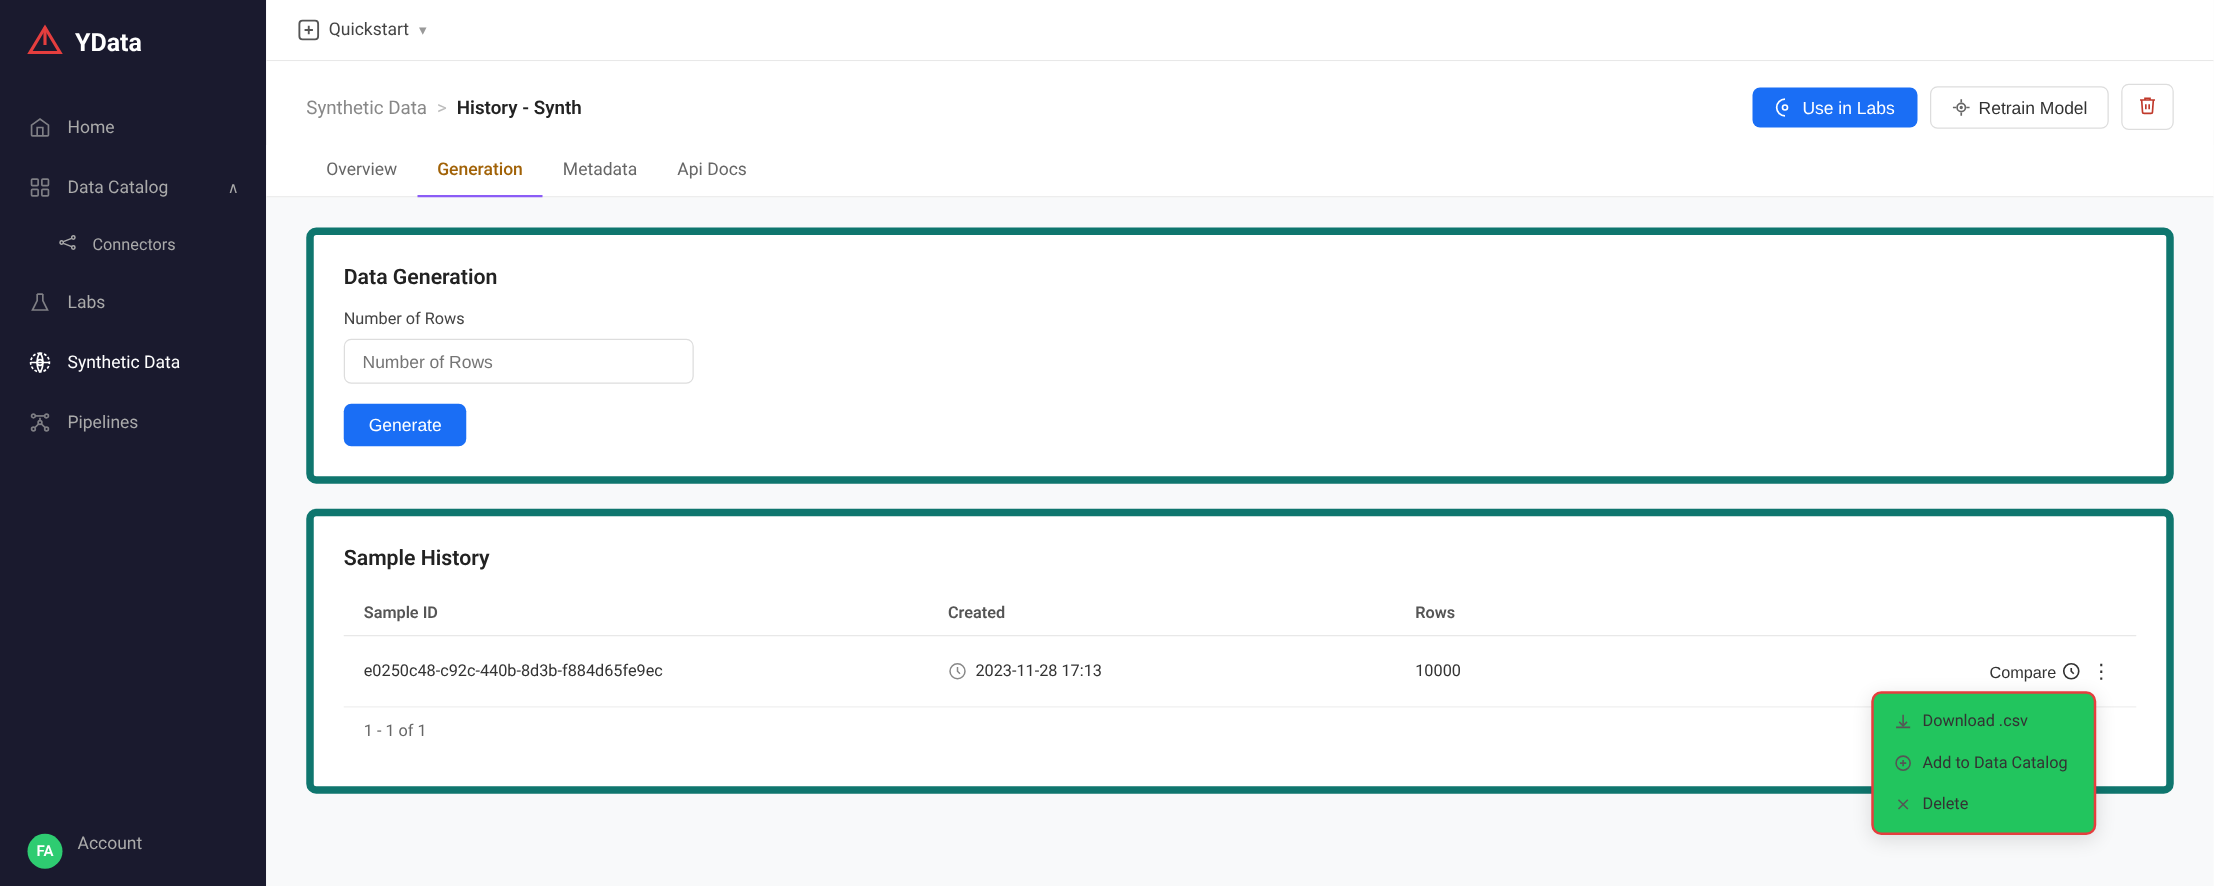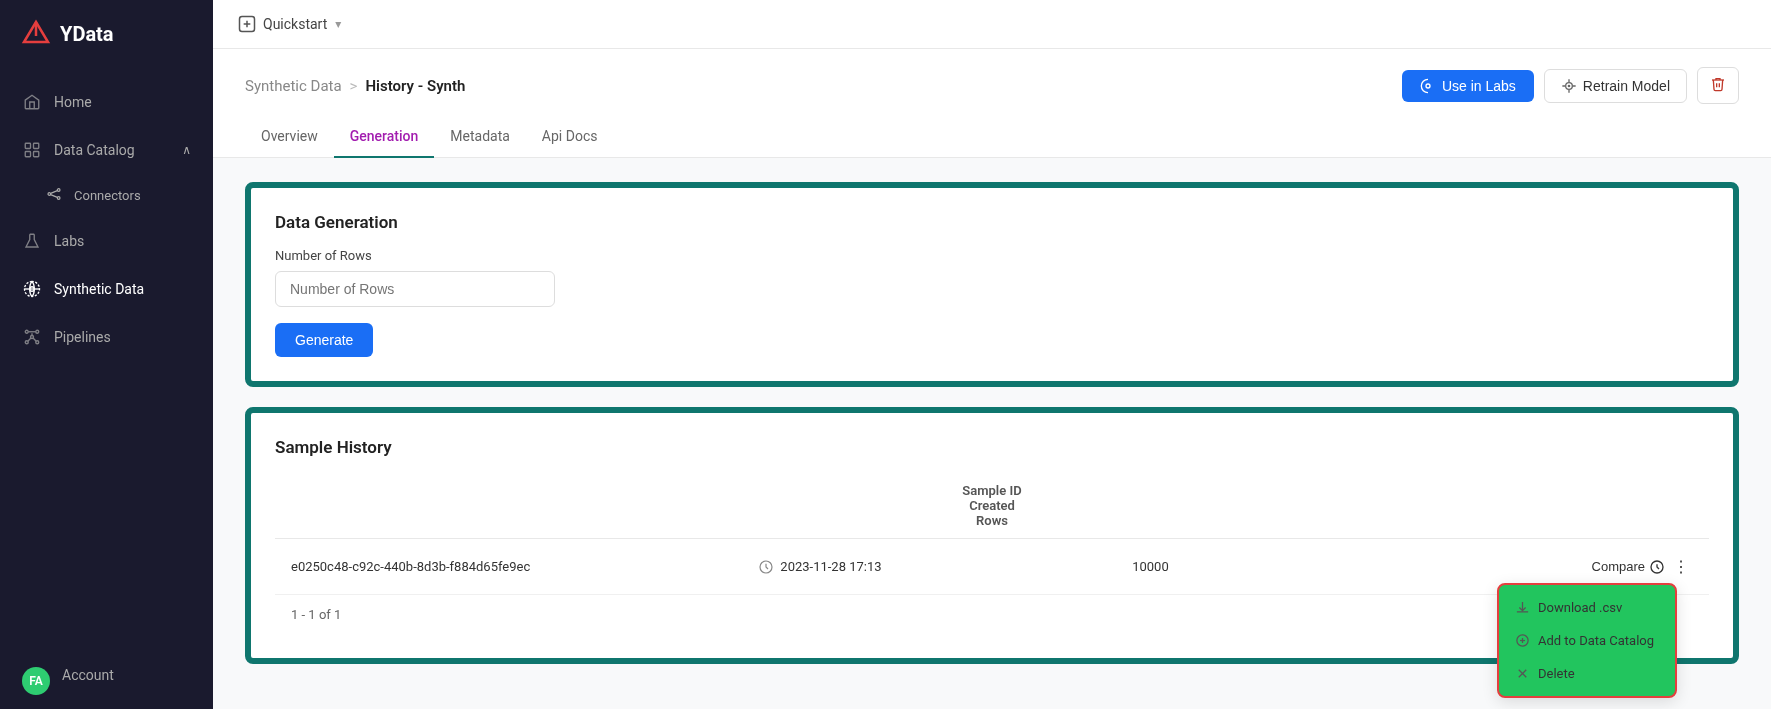--- a/index.html
+++ b/index.html
@@ -177,22 +177,22 @@
     }
     .tab {
       padding: 12px 16px;
       font-size: 14px;
       color: #666;
       cursor: pointer;
       border-bottom: 2px solid transparent;
       margin-bottom: -1px;
     }
     .tab.active {
-      color: #a21caf;
-      border-bottom: 2px solid #0f766e;
+      color: #a16207;
+      border-bottom: 2px solid #8b5cf6;
       font-weight: 500;
     }
 
     
     .content {
       flex: 1;
       padding: 24px 32px;
       overflow-y: auto;
       background: #f8f9fa;
     }
@@ -242,21 +242,20 @@
 
     
     .table-header {
       display: flex;
       align-items: center;
       padding: 10px 16px;
       border-bottom: 1px solid #e8e8e8;
       font-size: 13px;
       font-weight: 600;
       color: #555;
-      flex-direction: column;
     }
     .table-row {
       display: flex;
       align-items: center;
       padding: 14px 16px;
       border-bottom: 1px solid #f0f0f0;
       font-size: 13px;
       color: #333;
     }
     .col-sample-id { flex: 2.5; }

